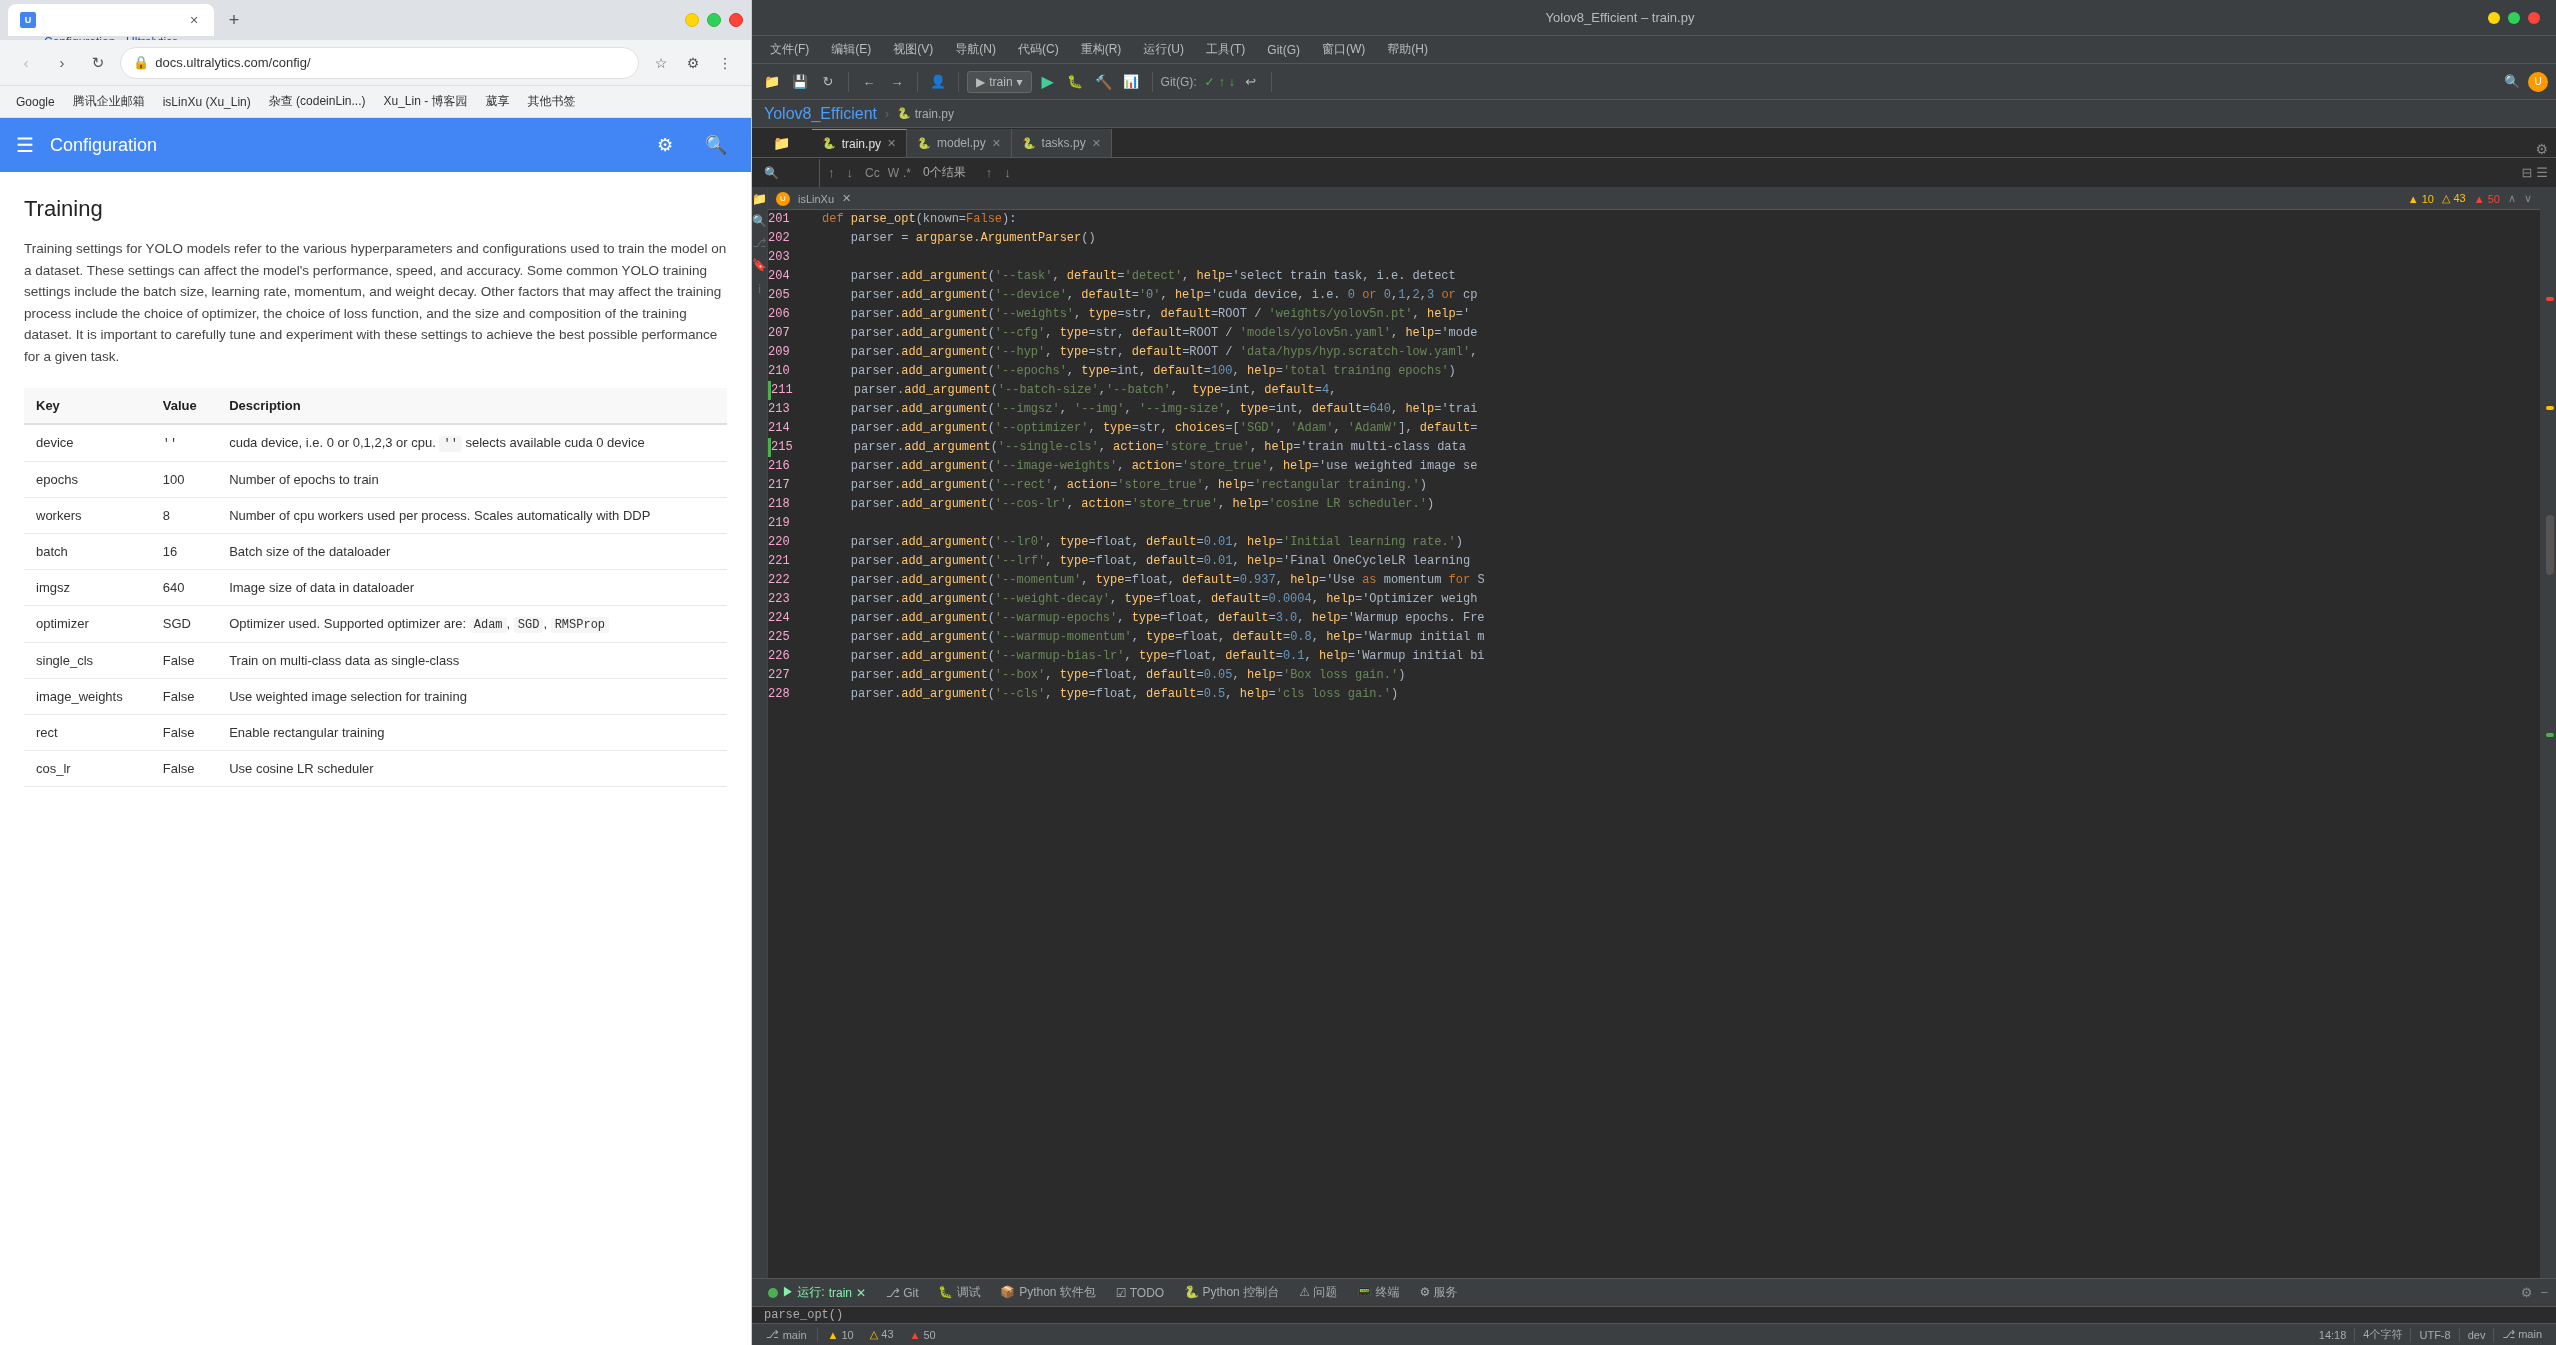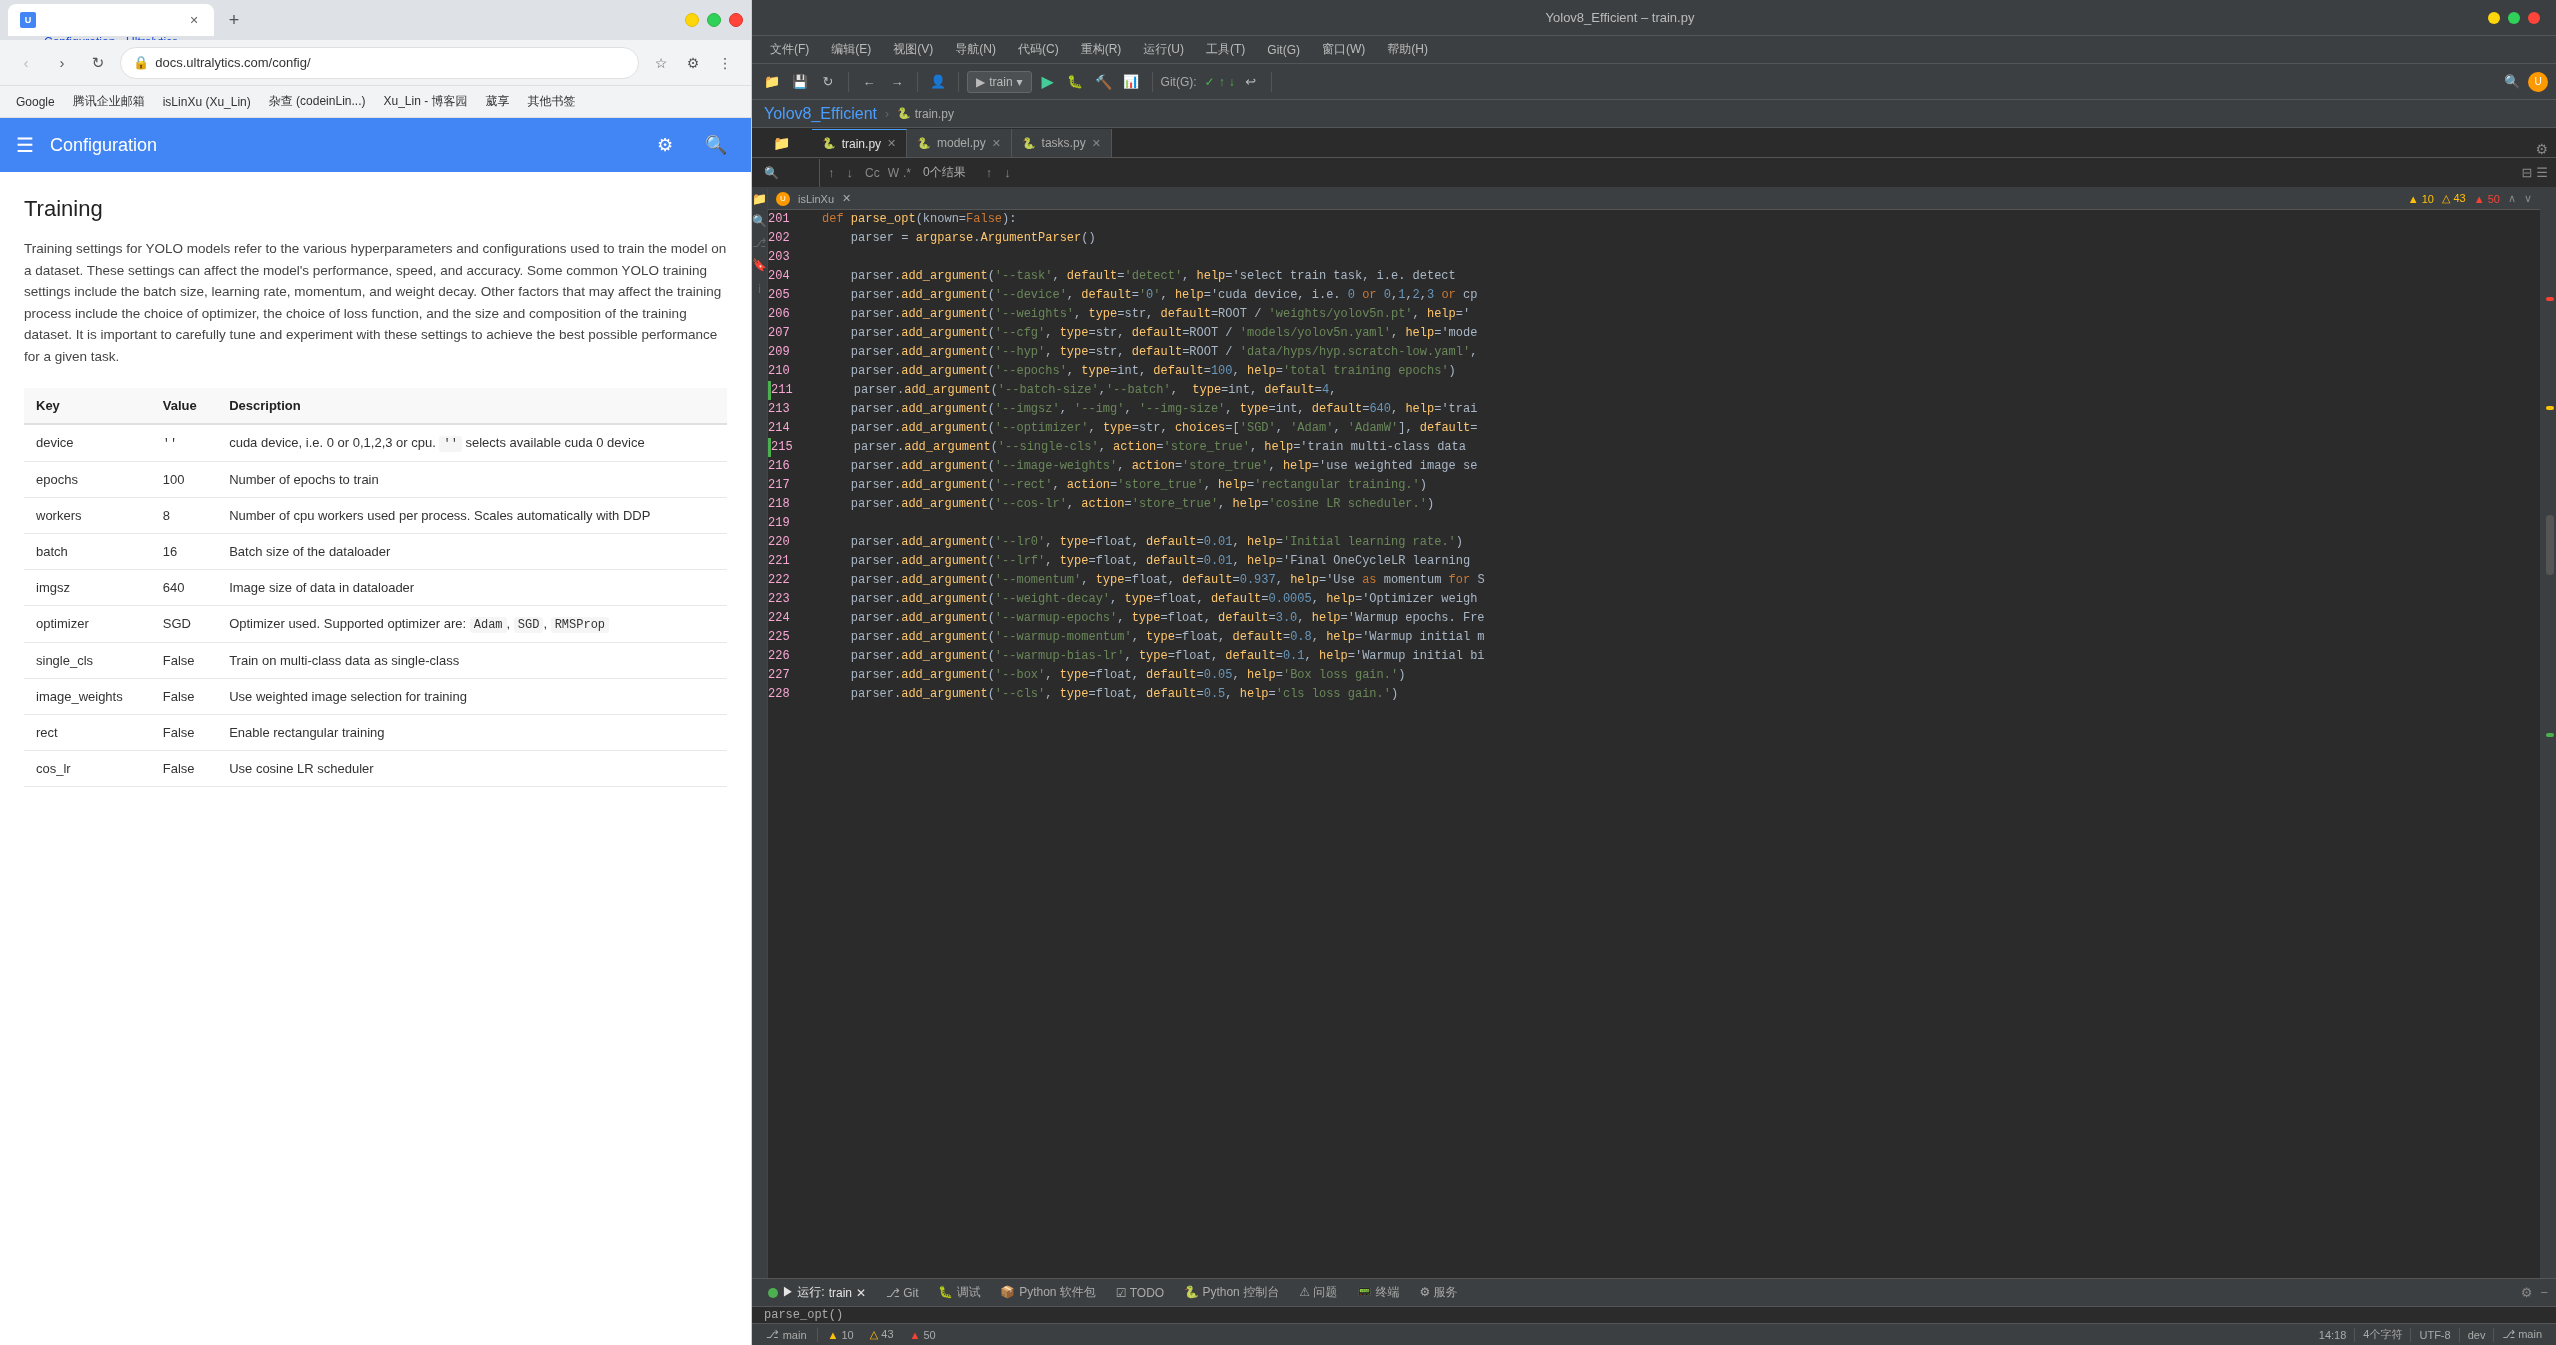--- a/index.html
+++ b/index.html
@@ -432,21 +432,21 @@
       font-size: 12px;
       color: #aaa;
       cursor: pointer;
       border-radius: 3px;
     }
     .run-indicator {
       display: flex;
       align-items: center;
       gap: 4px;
       font-size: 12px;
-      color: #e5e5e5;
+      color: #86efac;
       padding: 0 8px;
     }
     .run-dot { width: 10px; height: 10px; border-radius: 50%; background: #4caf50; }
     .bottom-right-icons { margin-left: auto; display: flex; gap: 8px; align-items: center; }
     .bottom-icon { font-size: 13px; color: #888; cursor: pointer; }
     .bottom-content {
       height: 16px;
       display: flex;
       align-items: center;
       padding: 0 12px;
@@ -828,21 +828,21 @@
           <div class="code-line">
             <span class="line-num">221</span>
             <span class="line-content">    parser.<span class="fn">add_argument</span>(<span class="str">'--lrf'</span>, <span class="fn">type</span>=float, <span class="fn">default</span>=<span class="num">0.01</span>, <span class="fn">help</span>='Final OneCycleLR learning</span>
           </div>
           <div class="code-line">
             <span class="line-num">222</span>
             <span class="line-content">    parser.<span class="fn">add_argument</span>(<span class="str">'--momentum'</span>, <span class="fn">type</span>=float, <span class="fn">default</span>=<span class="num">0.937</span>, <span class="fn">help</span>='Use <span class="kw">as</span> momentum <span class="kw">for</span> S</span>
           </div>
           <div class="code-line">
             <span class="line-num">223</span>
-            <span class="line-content">    parser.<span class="fn">add_argument</span>(<span class="str">'--weight-decay'</span>, <span class="fn">type</span>=float, <span class="fn">default</span>=<span class="num">0.0005</span>, <span class="fn">help</span>='Optimizer weigh</span>
+            <span class="line-content">    parser.<span class="fn">add_argument</span>(<span class="str">'--weight-decay'</span>, <span class="fn">type</span>=float, <span class="fn">default</span>=<span class="num">0.0004</span>, <span class="fn">help</span>='Optimizer weigh</span>
           </div>
           <div class="code-line">
             <span class="line-num">224</span>
             <span class="line-content">    parser.<span class="fn">add_argument</span>(<span class="str">'--warmup-epochs'</span>, <span class="fn">type</span>=float, <span class="fn">default</span>=<span class="num">3.0</span>, <span class="fn">help</span>='Warmup epochs. Fre</span>
           </div>
           <div class="code-line">
             <span class="line-num">225</span>
             <span class="line-content">    parser.<span class="fn">add_argument</span>(<span class="str">'--warmup-momentum'</span>, <span class="fn">type</span>=float, <span class="fn">default</span>=<span class="num">0.8</span>, <span class="fn">help</span>='Warmup initial m</span>
           </div>
           <div class="code-line">

